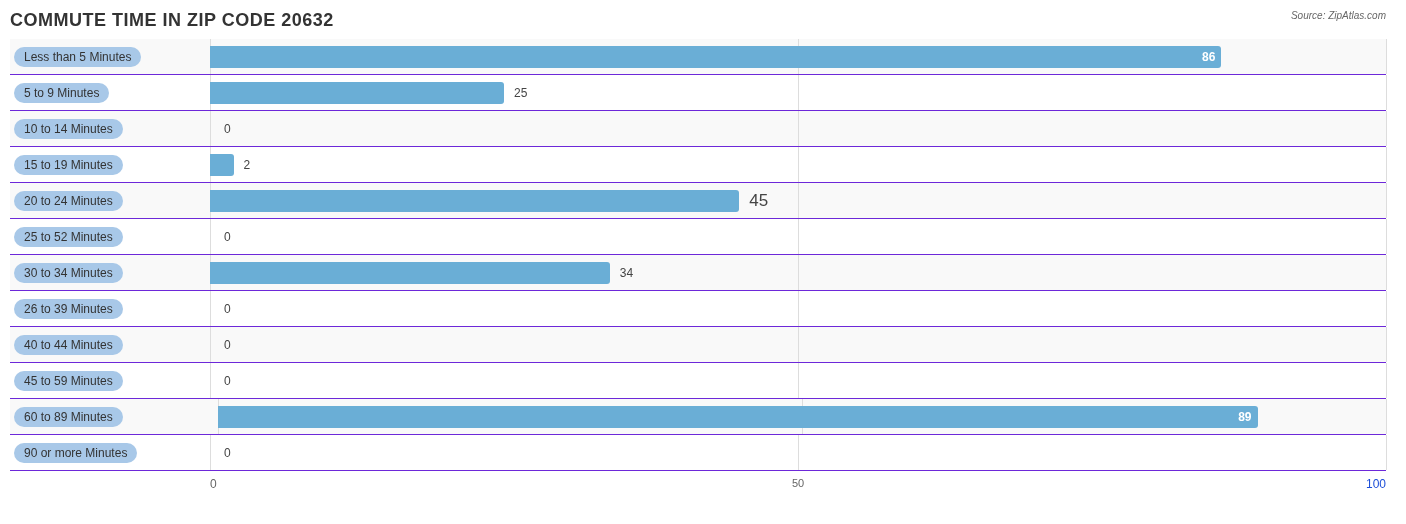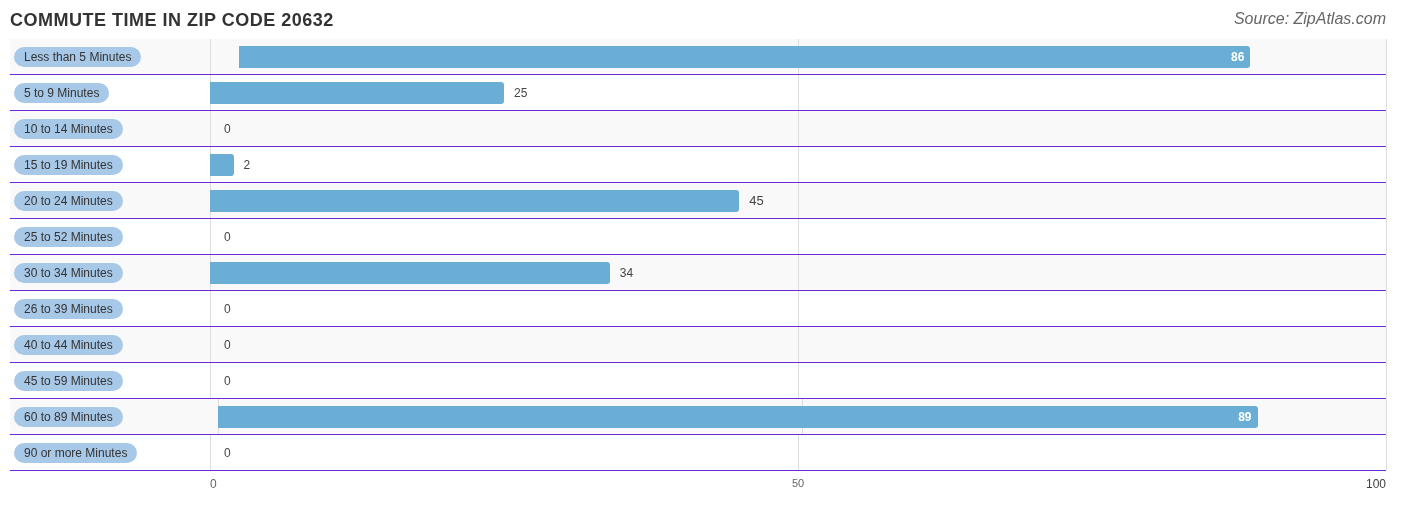--- a/index.html
+++ b/index.html
@@ -20,21 +20,21 @@
       font-size: 18px;
       font-weight: bold;
       color: #333;
       margin-bottom: 8px;
       letter-spacing: 0.5px;
     }
     .source-label {
       position: absolute;
       top: 10px;
       right: 20px;
-      font-size: 16px;
+      font-size: 10px;
       color: #666;
       font-style: italic;
     }
     .bar-row {
       display: flex;
       align-items: center;
       height: 36px;
       border-bottom: 1px solid #6d28d9;
       position: relative;
     }
@@ -103,21 +103,21 @@
 
     <div id="bars-container">
         <div class="bar-row">
           <div class="label-area">
             <span class="label-pill">Less than 5 Minutes</span>
           </div>
           <div class="bar-area" style="position: relative;">
             <div style="position: absolute; left: 0%; top: 0px; bottom: 0px; width: 1px; background: rgb(221, 221, 221);"></div>
             <div style="position: absolute; left: 50%; top: 0px; bottom: 0px; width: 1px; background: rgb(221, 221, 221);"></div>
             <div style="position: absolute; left: 100%; top: 0px; bottom: 0px; width: 1px; background: rgb(221, 221, 221);"></div>
-            <div class="bar" style="width: 86%; min-width: 4px; margin-left: 29px;">
+            <div class="bar" style="width: 86%; min-width: 4px;">
               <span class="bar-value-inside">86</span>
             </div>
           </div>
         </div>
         <div class="bar-row">
           <div class="label-area">
             <span class="label-pill">5 to 9 Minutes</span>
           </div>
           <div class="bar-area" style="position: relative;">
             <div style="position: absolute; left: 0%; top: 0px; bottom: 0px; width: 1px; background: rgb(221, 221, 221);"></div>
@@ -152,21 +152,21 @@
           </div>
         </div>
         <div class="bar-row">
           <div class="label-area">
             <span class="label-pill">20 to 24 Minutes</span>
           </div>
           <div class="bar-area" style="position: relative;">
             <div style="position: absolute; left: 0%; top: 0px; bottom: 0px; width: 1px; background: rgb(221, 221, 221);"></div>
             <div style="position: absolute; left: 50%; top: 0px; bottom: 0px; width: 1px; background: rgb(221, 221, 221);"></div>
             <div style="position: absolute; left: 100%; top: 0px; bottom: 0px; width: 1px; background: rgb(221, 221, 221);"></div>
-            <span class="bar-value" style="font-size: 13px; color: rgb(68, 68, 68); margin-left: 6px; white-space: nowrap; position: absolute; left: 45%; padding-left: 4px;">45</span>
+            <span class="bar-value" style="font-size: 17px; color: rgb(68, 68, 68); margin-left: 6px; white-space: nowrap; position: absolute; left: 45%; padding-left: 4px;">45</span>
             <div class="bar" style="width: 45%; min-width: 4px;"></div>
           </div>
         </div>
         <div class="bar-row">
           <div class="label-area">
             <span class="label-pill">25 to 52 Minutes</span>
           </div>
           <div class="bar-area" style="position: relative;">
             <div style="position: absolute; left: 0%; top: 0px; bottom: 0px; width: 1px; background: rgb(221, 221, 221);"></div>
             <div style="position: absolute; left: 50%; top: 0px; bottom: 0px; width: 1px; background: rgb(221, 221, 221);"></div>
@@ -246,16 +246,16 @@
             <div style="position: absolute; left: 100%; top: 0px; bottom: 0px; width: 1px; background: rgb(221, 221, 221);"></div>
             <span class="bar-value" style="font-size: 12px; color: rgb(68, 68, 68); white-space: nowrap; position: absolute; left: 0.5%; padding-left: 2px;">0</span>
             <div class="bar" style="width: 0%; min-width: 0px;"></div>
           </div>
         </div>
       </div>
 
     <div style="display:flex; margin-left:200px; padding-top:6px; position:relative;">
       <span style="position:absolute; left:0%; font-size:12px; color:#666;">0</span>
       <span style="position:absolute; left:50%; font-size:11px; color:#666; transform:translateX(-50%);">50</span>
-      <span style="position:absolute; left:100%; font-size:12px; color:#404040; transform:translateX(-100%);">100</span>
+      <span style="position:absolute; left:100%; font-size:12px; color:#1d4ed8; transform:translateX(-100%);">100</span>
     </div>
   </div>
 </div>
 
 </body></html>

